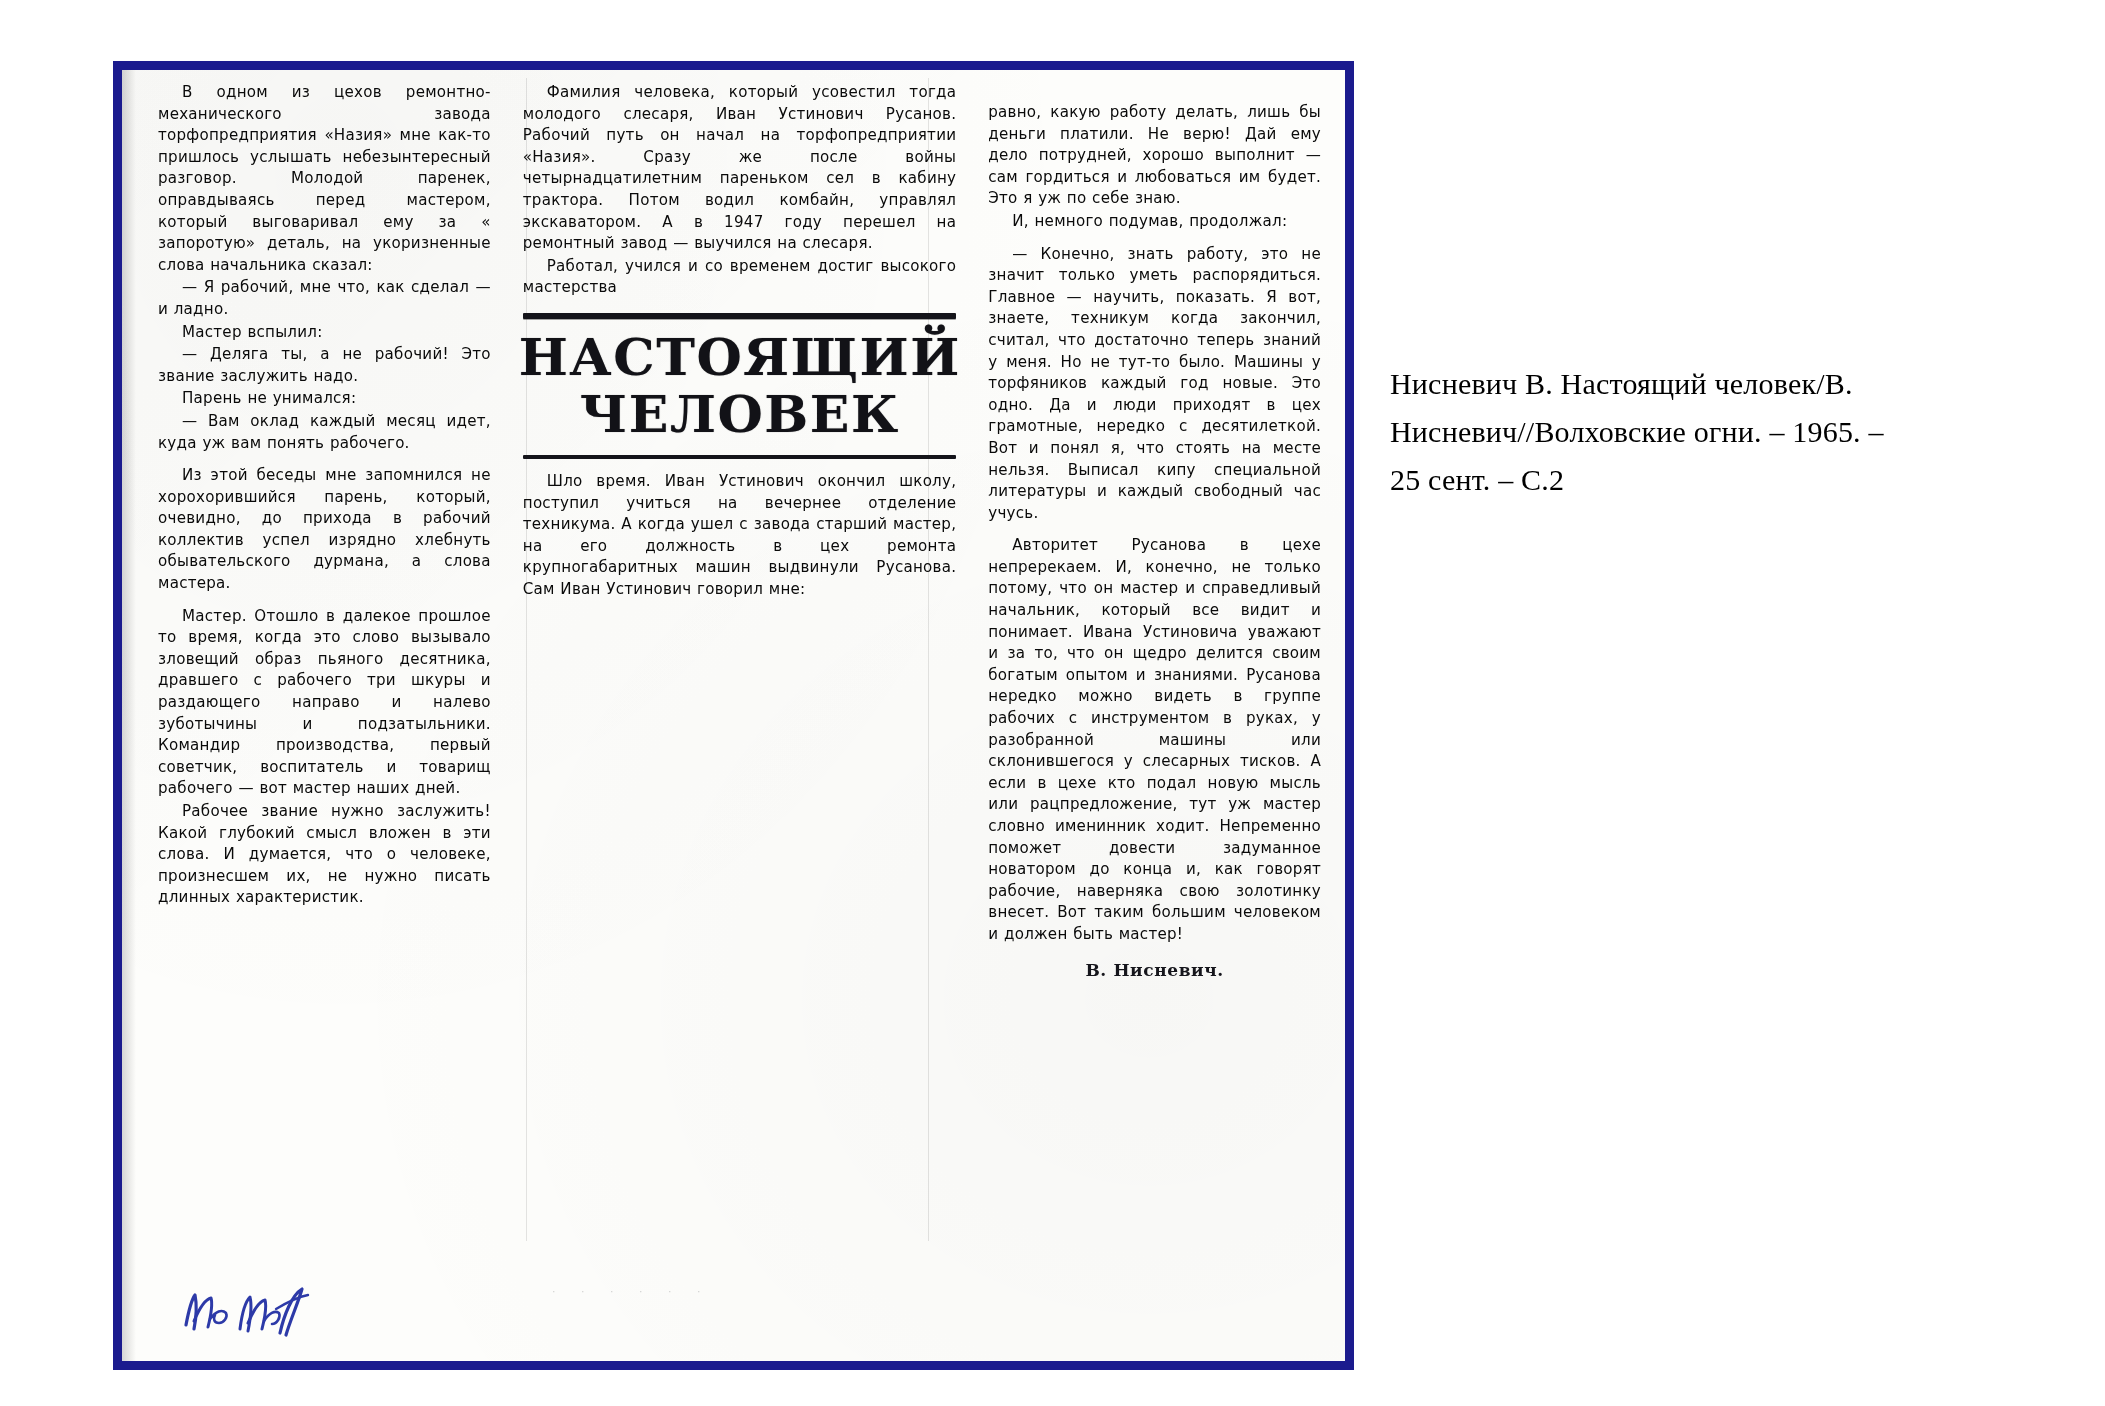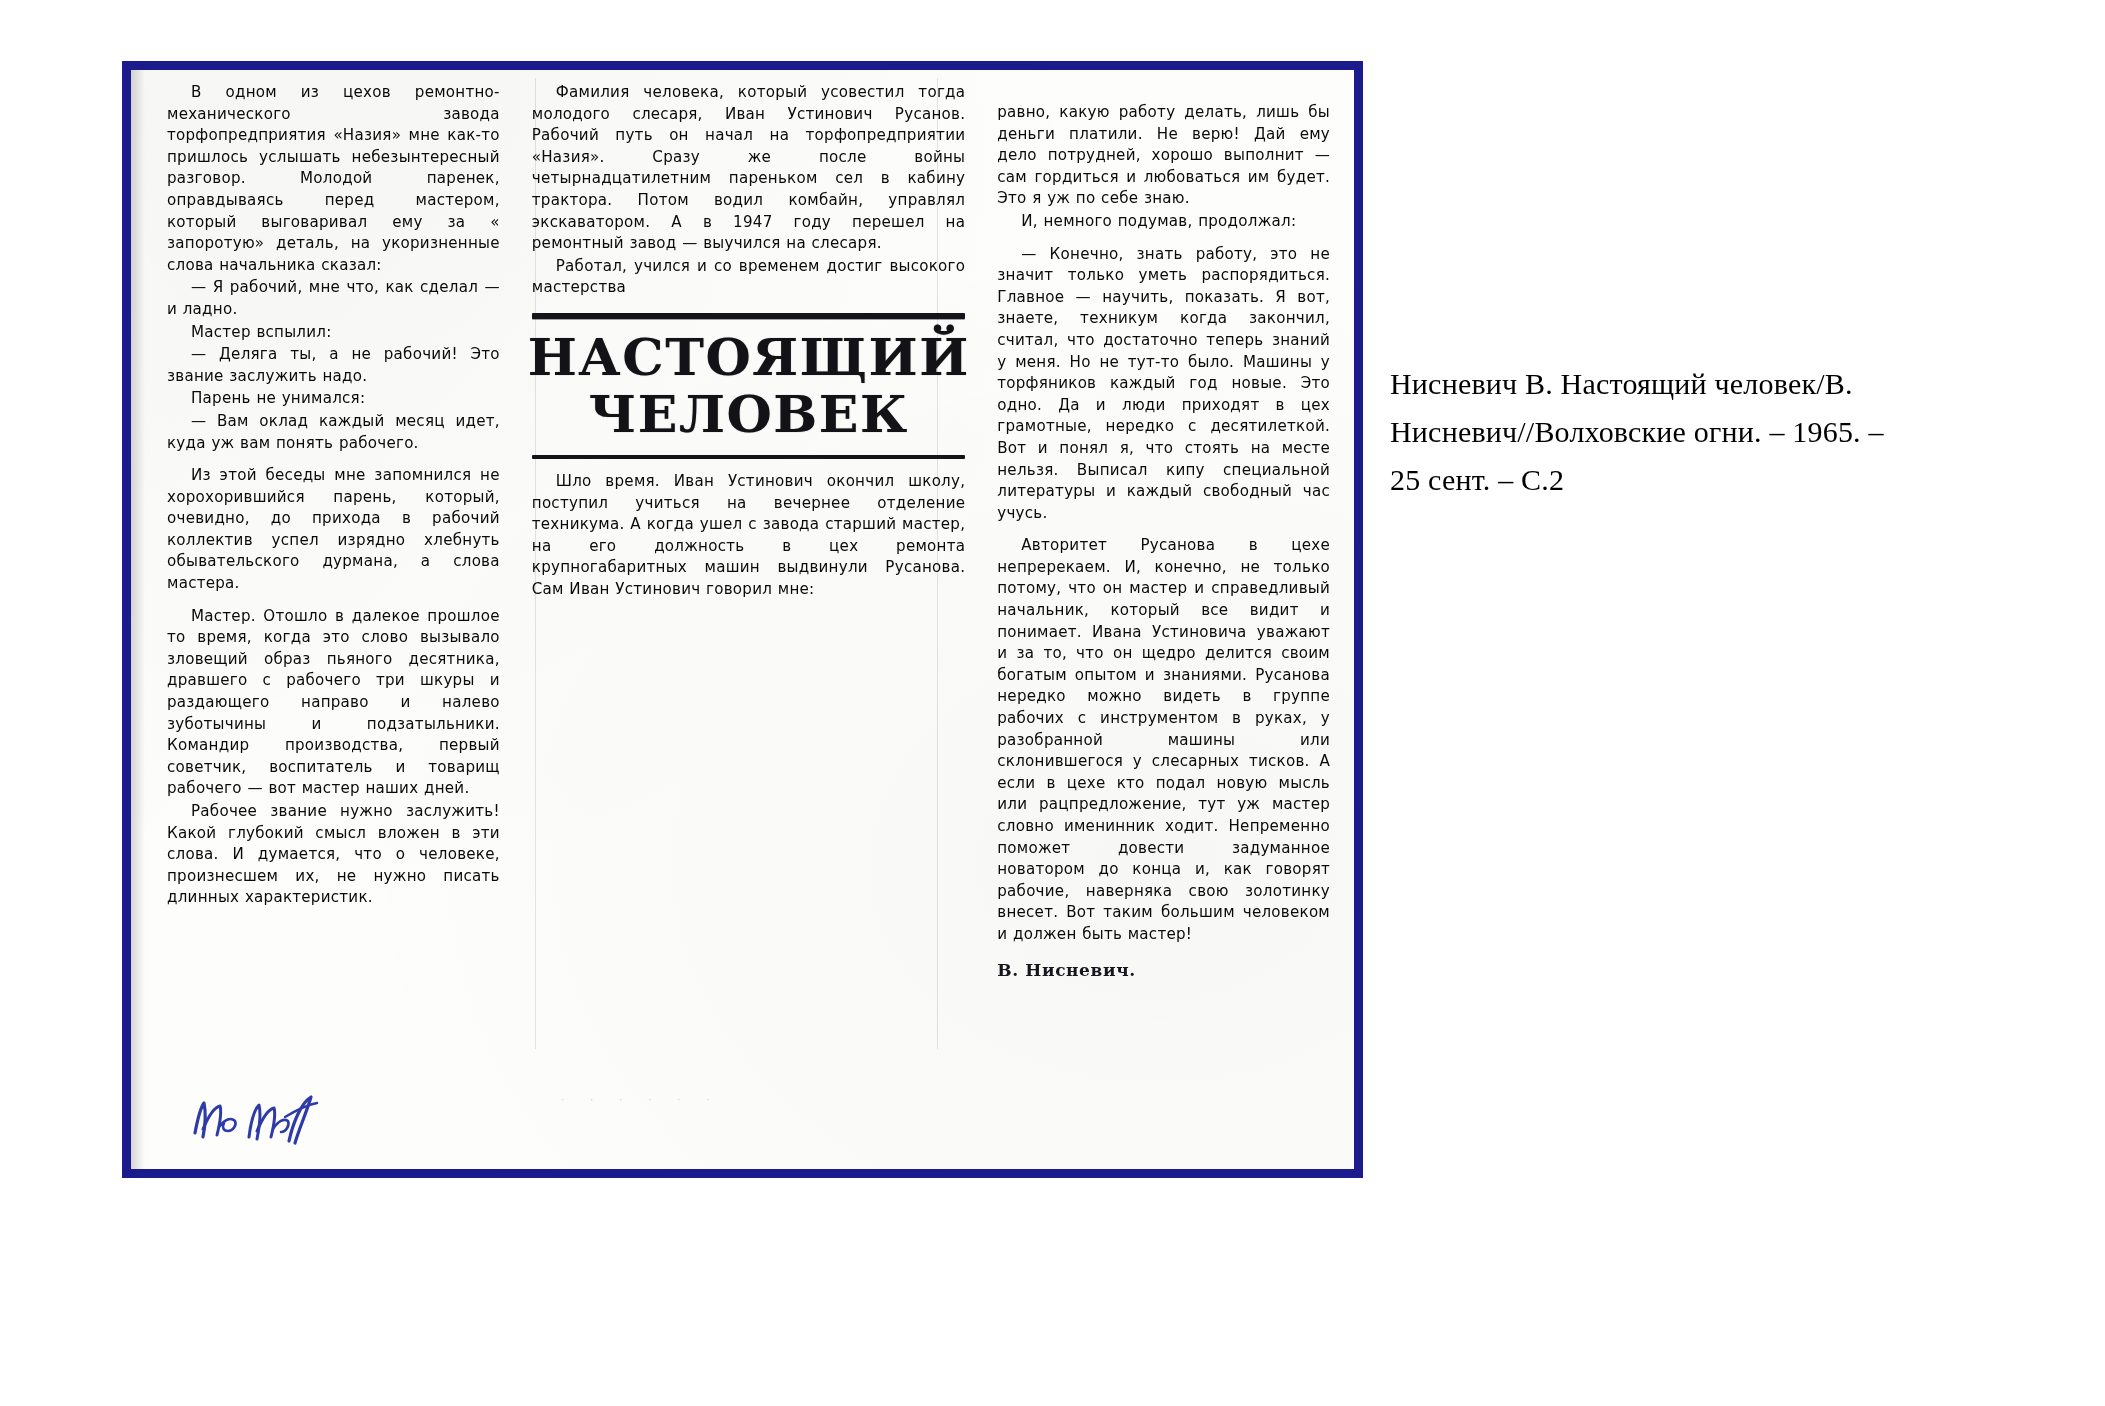--- a/index.html
+++ b/index.html
@@ -13,24 +13,24 @@
     height: 1406px;
     position: relative;
     overflow: hidden;
     font-family: "Liberation Sans", sans-serif;
     -webkit-font-smoothing: antialiased;
   }
 
   
   #clipping-frame {
     position: absolute;
-    left: 122px;
+    left: 113px;
     top: 61px;
     width: 1241px;
-    height: 1117px;
+    height: 1309px;
     background: #fdfdfb;
     border: 9px solid #1b1b8e;
     box-sizing: border-box;
   }
   
   #scan-left-gutter {
     position: absolute;
     left: 0;
     top: 0;
     width: 14px;
@@ -128,21 +128,21 @@
     margin-top: 12px;
     border-radius: 1px;
   }
 
   
   #byline {
     font-family: "DejaVu Serif", serif;
     font-size: 17px;
     line-height: 24px;
     color: #16161c;
-    text-align: left;
+    text-align: center;
     margin-top: 12px;
     letter-spacing: .6px;
     font-weight: 600;
   }
 
   
   #handwriting {
     position: absolute;
     left: 58px;
     bottom: 18px;

